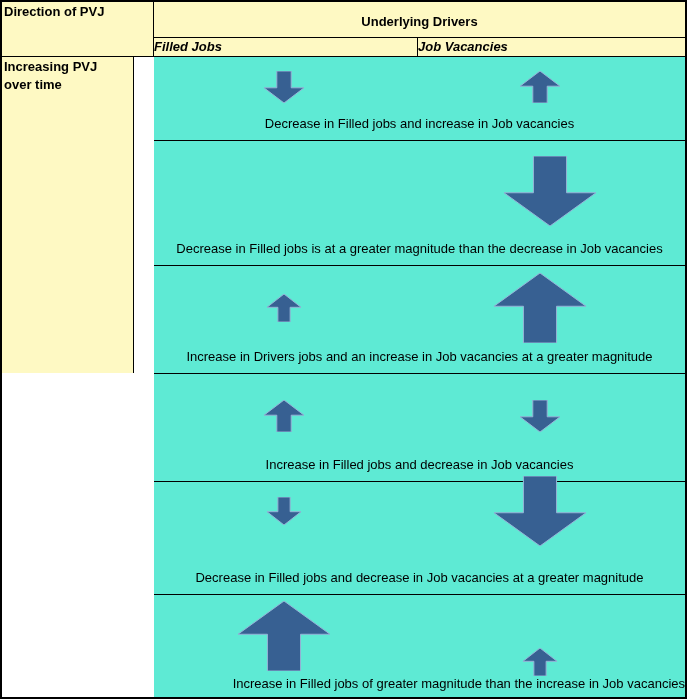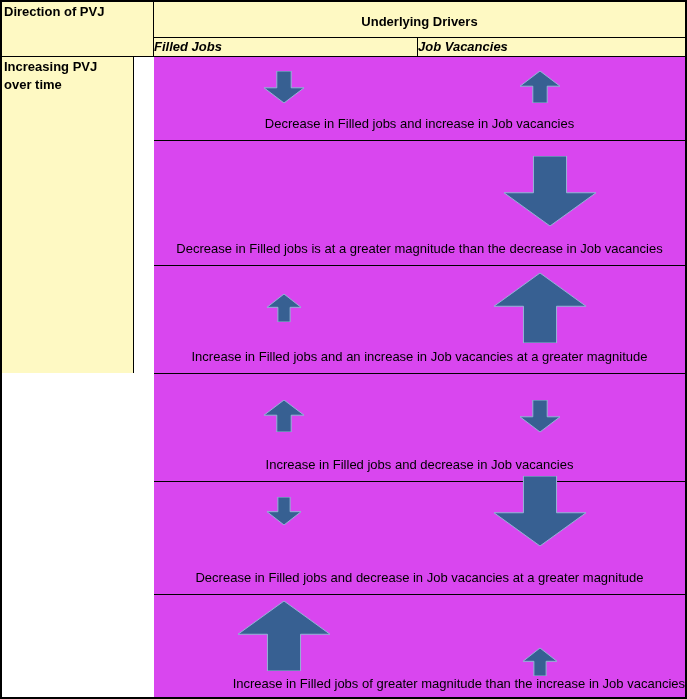--- a/index.html
+++ b/index.html
@@ -49,21 +49,21 @@
     font-weight: bold; font-size: 13px; line-height: 18px;
     padding: 1px 14px 0 2px;
   }
   .group-1 { top: 55px; height: 316px; }
   .group-2 { top: 371px; height: 324px; border-top: 1px solid #000; }
 
   .row-cell {
     position: absolute; left: 152px; width: 531px;
     box-sizing: border-box;
     display: flex; flex-direction: column;
-    background: #d946ef;
+    background: #5eead4;
   }
   .row-cell.bt { border-top: 1px solid #000; }
 
   .zone { flex: 1; position: relative; }
 
   .slot { position: absolute; top: 50%; transform: translate(-50%, -50%); }
   .slot.low { top: auto; bottom: 0; transform: translateX(-50%); }
   .slot svg { display: block; width: 100%; height: 100%; }
 
   .caption {
@@ -128,21 +128,21 @@
             <svg viewBox="0 0 100 80" preserveAspectRatio="none">
               <polygon points="50,0 100,38 68,38 68,80 32,80 32,38 0,38" fill="#376092" stroke="#95B3D7" stroke-width="1" vector-effect="non-scaling-stroke"></polygon>
             </svg>
           </div>
           <div class="slot" style="left:386px;width:92px;height:70px">
             <svg viewBox="0 0 100 80" preserveAspectRatio="none">
               <polygon points="50,0 100,38 68,38 68,80 32,80 32,38 0,38" fill="#376092" stroke="#95B3D7" stroke-width="1" vector-effect="non-scaling-stroke"></polygon>
             </svg>
           </div>
         </div>
-        <div class="caption">Increase in Filled jobs and an increase in Job vacancies at a greater magnitude</div>
+        <div class="caption">Increase in Drivers jobs and an increase in Job vacancies at a greater magnitude</div>
       </div>
       <div class="row-cell bt" style="top: 371px; height: 108px;">
         <div class="zone">
           <div class="slot" style="left:130px;width:40px;height:32px">
             <svg viewBox="0 0 100 80" preserveAspectRatio="none">
               <polygon points="50,0 100,38 68,38 68,80 32,80 32,38 0,38" fill="#376092" stroke="#95B3D7" stroke-width="1" vector-effect="non-scaling-stroke"></polygon>
             </svg>
           </div>
           <div class="slot" style="left:386px;width:40px;height:32px">
             <svg viewBox="0 0 100 80" preserveAspectRatio="none">

